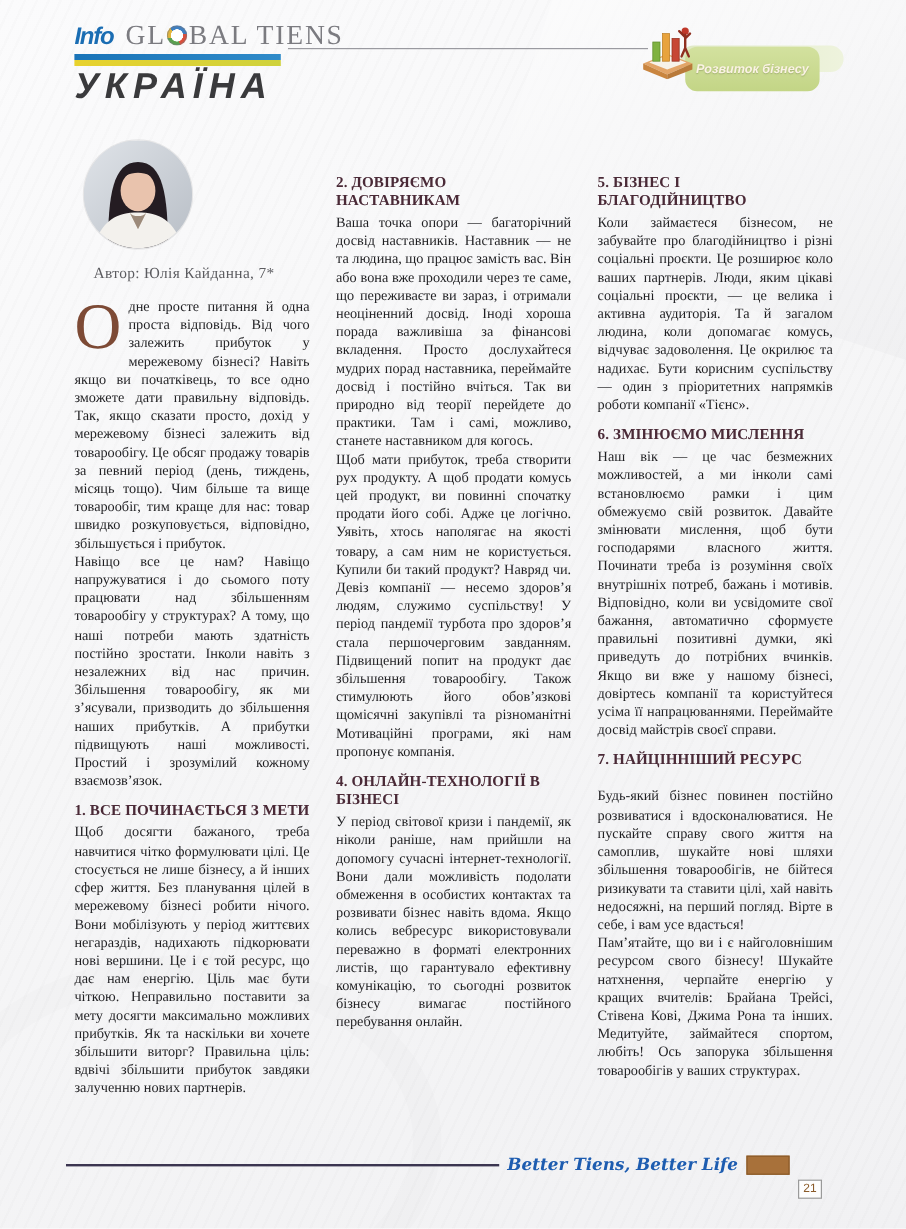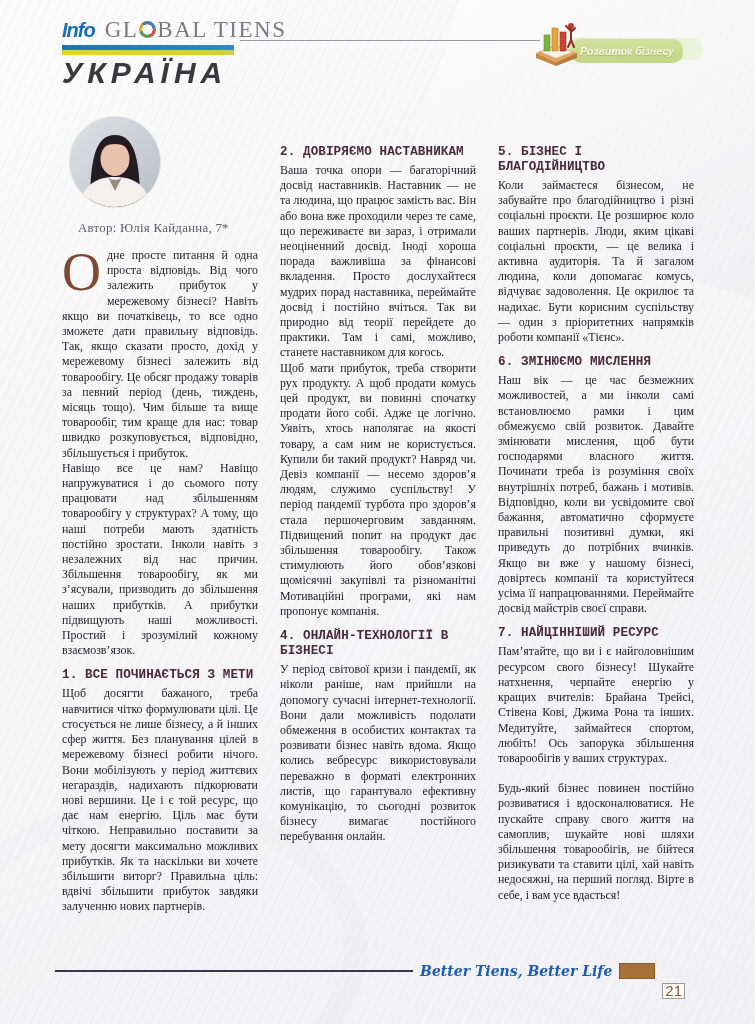--- a/index.html
+++ b/index.html
@@ -30,52 +30,52 @@
   .flag-bars .bar-blue{height:5px;background:linear-gradient(90deg,#1a74b8,#2f8bc9);}
   .flag-bars .bar-yellow{height:5px;background:linear-gradient(90deg,#e8d22e,#cfd23c);}
   .country{font-family:"Liberation Sans",sans-serif;font-weight:bold;font-style:italic;
     font-size:30px;color:#3a3a3c;letter-spacing:5px;margin-top:3px;line-height:1;}
   .head-rule{position:absolute;left:178px;top:22px;width:300px;height:1px;background:#9a9aa0;}
 
   
   .badge{position:absolute;right:52px;top:18px;width:170px;height:50px;}
   .badge .pill-outer{position:absolute;left:34px;top:20px;width:136px;height:22px;border-radius:11px;
     background:linear-gradient(90deg,#dfe9c4,#eef3dd);}
-  .badge .pill-inner{position:absolute;left:38px;top:21px;width:112px;height:24px;border-radius:10px;
+  .badge .pill-inner{position:absolute;left:38px;top:21px;width:112px;height:37px;border-radius:10px;
     background:linear-gradient(180deg,#d3e19f,#c3d586);display:flex;align-items:center;justify-content:center;}
   .badge .pill-inner span{font-family:"Liberation Sans",sans-serif;font-style:italic;font-weight:bold;
     font-size:10.5px;color:#fbf3e4;text-shadow:0 1px 1px rgba(130,140,90,0.55);}
   .badge-icon{position:absolute;left:0;top:0;}
 
   
   .content{position:absolute;left:62px;top:115px;width:632px;display:flex;gap:22px;}
   .col{width:196px;}
   .col2,.col3{padding-top:30px;}
   .photo-wrap{width:90px;height:90px;border-radius:50%;overflow:hidden;margin:2px 0 14px 8px;
     box-shadow:0 0 0 1px rgba(0,0,0,0.08);}
   .author{font-family:Liberation Serif, serif;font-size:12.8px;color:#5c5c60;
     letter-spacing:0.3px;margin:0 0 12px 16px;}
   p.body{margin:0;font-size:11.9px;line-height:15.2px;text-align:justify;color:#1f1f22;}
   .dropcap{float:left;font-family:"Liberation Serif",serif;font-size:54px;line-height:44px;
     color:#7d4a35;padding:2px 6px 0 0;}
-  h3.sec{font-family:Liberation Mono, monospace;font-weight:bold;font-size:12.6px;line-height:15px;
+  h3.sec{font-family:Liberation Serif, serif;font-weight:bold;font-size:12.6px;line-height:15px;
     color:#4a2a37;margin:10px 0 3px 0;letter-spacing:0.1px;}
   .col2 h3.sec:first-child,.col3 h3.sec:first-child{margin-top:0;}
   p.closing{margin-top:15px;}
 
   
   .footer-row{position:absolute;left:55px;right:70px;top:962px;height:18px;
     display:flex;align-items:center;gap:7px;}
   .f-line{flex:1;height:2px;background:#3b3550;}
   .slogan{font-family:"DejaVu Serif",serif;font-style:italic;font-weight:bold;
     font-size:14px;color:#1d5cb0;white-space:nowrap;}
   .brown-block{width:34px;height:14px;background:#a8713a;border:1px solid #8a5a28;}
   .page-box{min-width:14px;height:14px;background:#fdfdfd;border:1px solid #9a9a9a;
     display:flex;align-items:center;justify-content:center;
-    font-family:"Liberation Sans",sans-serif;font-size:15px;color:#8a5a28;padding:0 2px;margin-top:39px;}
+    font-family:"Liberation Sans",sans-serif;font-size:10px;color:#8a5a28;padding:0 2px;margin-top:39px;}
 </style>
 </head>
 <body>
 
 <div class="page">
   <div class="corner-sheen"></div>
   <div class="swirl"></div>
 
   <div class="masthead">
     <div class="logo-row">
@@ -146,22 +146,22 @@
       <h3 class="sec">4. ОНЛАЙН-ТЕХНОЛОГІЇ В БІЗНЕСІ</h3>
       <p class="body">У період світової кризи і пандемії, як ніколи раніше, нам прийшли на допомогу сучасні інтернет-технології. Вони дали можливість подолати обмеження в особистих контактах та розвивати бізнес навіть вдома. Якщо колись вебресурс використовували переважно в форматі електронних листів, що гарантувало ефективну комунікацію, то сьогодні розвиток бізнесу вимагає постійного перебування онлайн.</p>
     </div>
 
     <div class="col col3">
       <h3 class="sec">5. БІЗНЕС І БЛАГОДІЙНИЦТВО</h3>
       <p class="body">Коли займаєтеся бізнесом, не забувайте про благодійництво і різні соціальні проєкти. Це розширює коло ваших партнерів. Люди, яким цікаві соціальні проєкти, — це велика і активна аудиторія. Та й загалом людина, коли допомагає комусь, відчуває задоволення. Це окрилює та надихає. Бути корисним суспільству — один з пріоритетних напрямків роботи компанії «Тієнс».</p>
       <h3 class="sec">6. ЗМІНЮЄМО МИСЛЕННЯ</h3>
       <p class="body">Наш вік — це час безмежних можливостей, а ми інколи самі встановлюємо рамки і цим обмежуємо свій розвиток. Давайте змінювати мислення, щоб бути господарями власного життя. Починати треба із розуміння своїх внутрішніх потреб, бажань і мотивів. Відповідно, коли ви усвідомите свої бажання, автоматично сформуєте правильні позитивні думки, які приведуть до потрібних вчинків. Якщо ви вже у нашому бізнесі, довіртесь компанії та користуйтеся усіма її напрацюваннями. Переймайте досвід майстрів своєї справи.</p>
       <h3 class="sec">7. НАЙЦІННІШИЙ РЕСУРС</h3>
+      <p class="body closing">Будь-який бізнес повинен постійно розвиватися і вдосконалюватися. Не пускайте справу свого життя на самоплив, шукайте нові шляхи збільшення товарообігів, не бійтеся ризикувати та ставити цілі, хай навіть недосяжні, на перший погляд. Вірте в себе, і вам усе вдасться!</p>
       <p class="body">Пам’ятайте, що ви і є найголовнішим ресурсом свого бізнесу! Шукайте натхнення, черпайте енергію у кращих вчителів: Брайана Трейсі, Стівена Кові, Джима Рона та інших. Медитуйте, займайтеся спортом, любіть! Ось запорука збільшення товарообігів у ваших структурах.</p>
-      <p class="body closing">Будь-який бізнес повинен постійно розвиватися і вдосконалюватися. Не пускайте справу свого життя на самоплив, шукайте нові шляхи збільшення товарообігів, не бійтеся ризикувати та ставити цілі, хай навіть недосяжні, на перший погляд. Вірте в себе, і вам усе вдасться!</p>
     </div>
 
   </div>
 
   <div class="footer-row">
     <div class="f-line"></div>
     <span class="slogan">Better Tiens, Better Life</span>
     <div class="brown-block"></div>
     <div class="page-box">21</div>
   </div>

